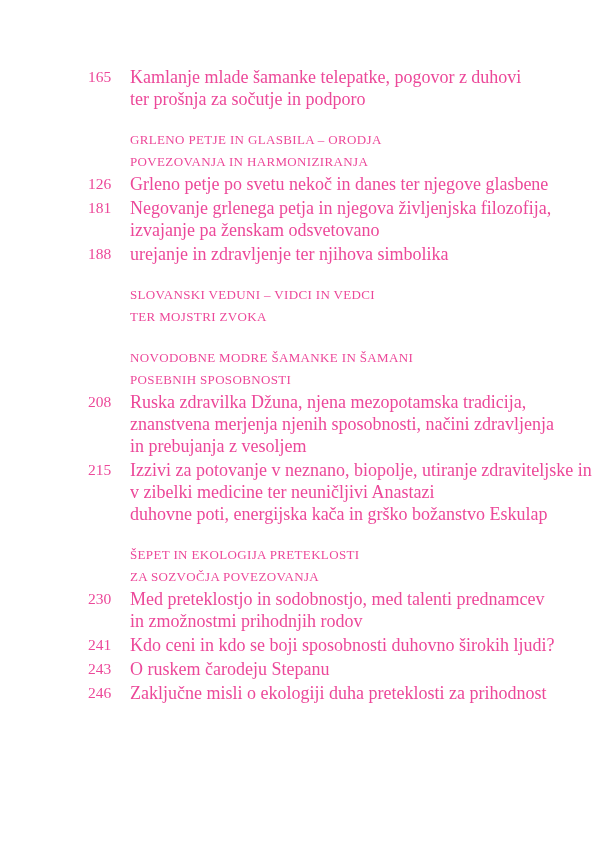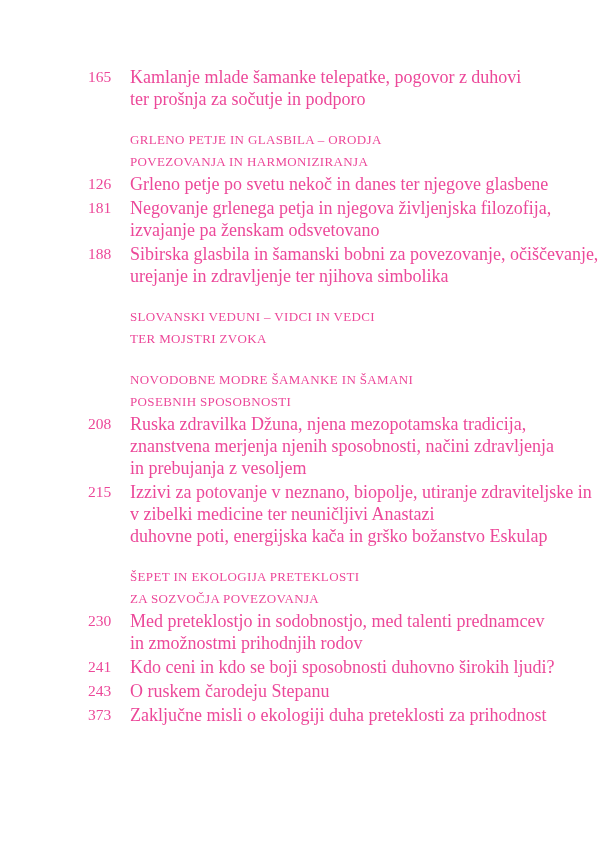--- a/index.html
+++ b/index.html
@@ -82,21 +82,20 @@
     <span class="num">181</span>
     <span class="lines">
       <span class="line">Negovanje grlenega petja in njegova življenjska filozofija,</span>
       <span class="line">izvajanje pa ženskam odsvetovano</span>
     </span>
   </div>
 
   <div class="block entry">
     <span class="num">188</span>
     <span class="lines">
-      <span class="line">Sibirska glasbila in šamanski bobni za povezovanje, očiščevanje,</span>
       <span class="line">urejanje in zdravljenje ter njihova simbolika</span>
     </span>
   </div>
 
   <div class="block heading">
     <span class="num"></span>
     <span class="lines">
       <span class="line">SLOVANSKI VEDUNI – VIDCI IN VEDCI</span>
       <span class="line">TER MOJSTRI ZVOKA</span>
     </span>
@@ -153,19 +152,19 @@
   </div>
 
   <div class="block entry">
     <span class="num">243</span>
     <span class="lines">
       <span class="line">O ruskem čarodeju Stepanu</span>
     </span>
   </div>
 
   <div class="block entry">
-    <span class="num">373</span>
+    <span class="num">246</span>
     <span class="lines">
       <span class="line">Zaključne misli o ekologiji duha preteklosti za prihodnost</span>
     </span>
   </div>
 
 </div>
 
 </body></html>

